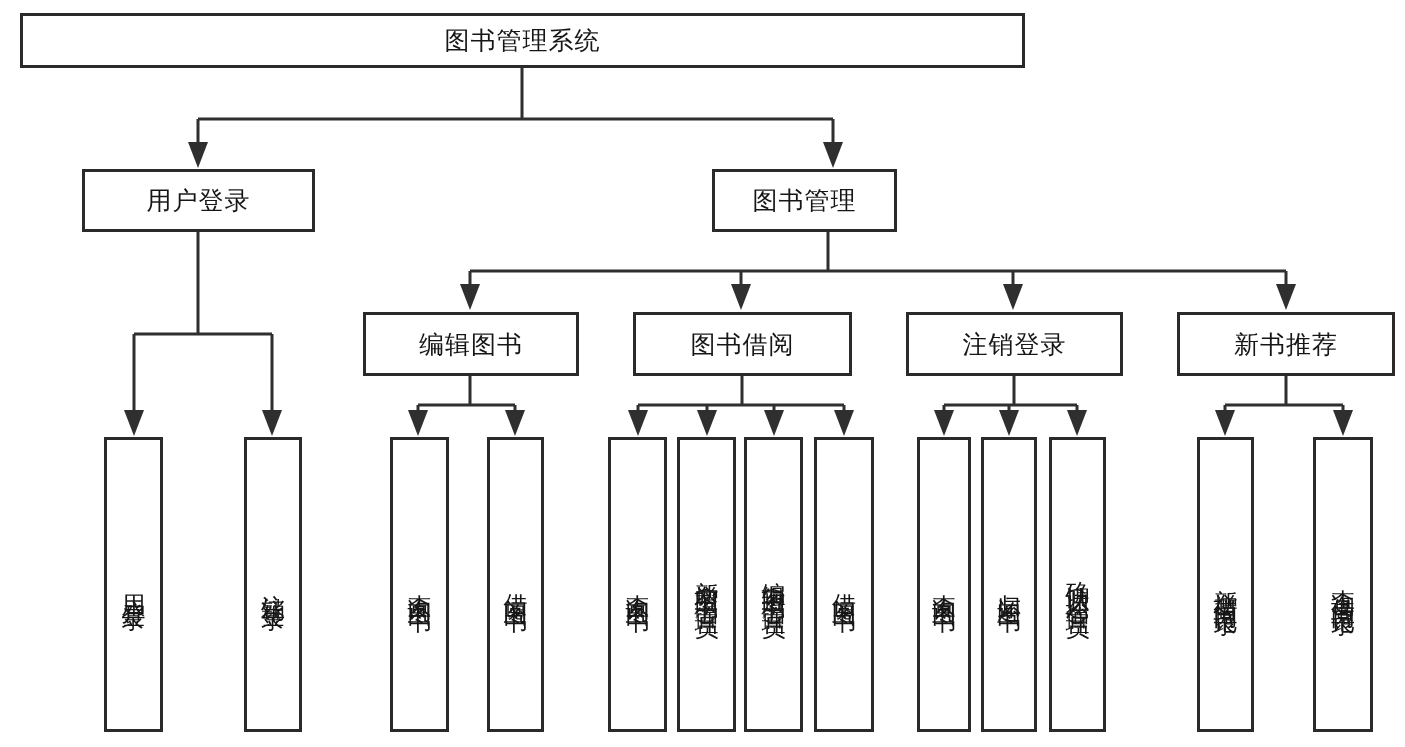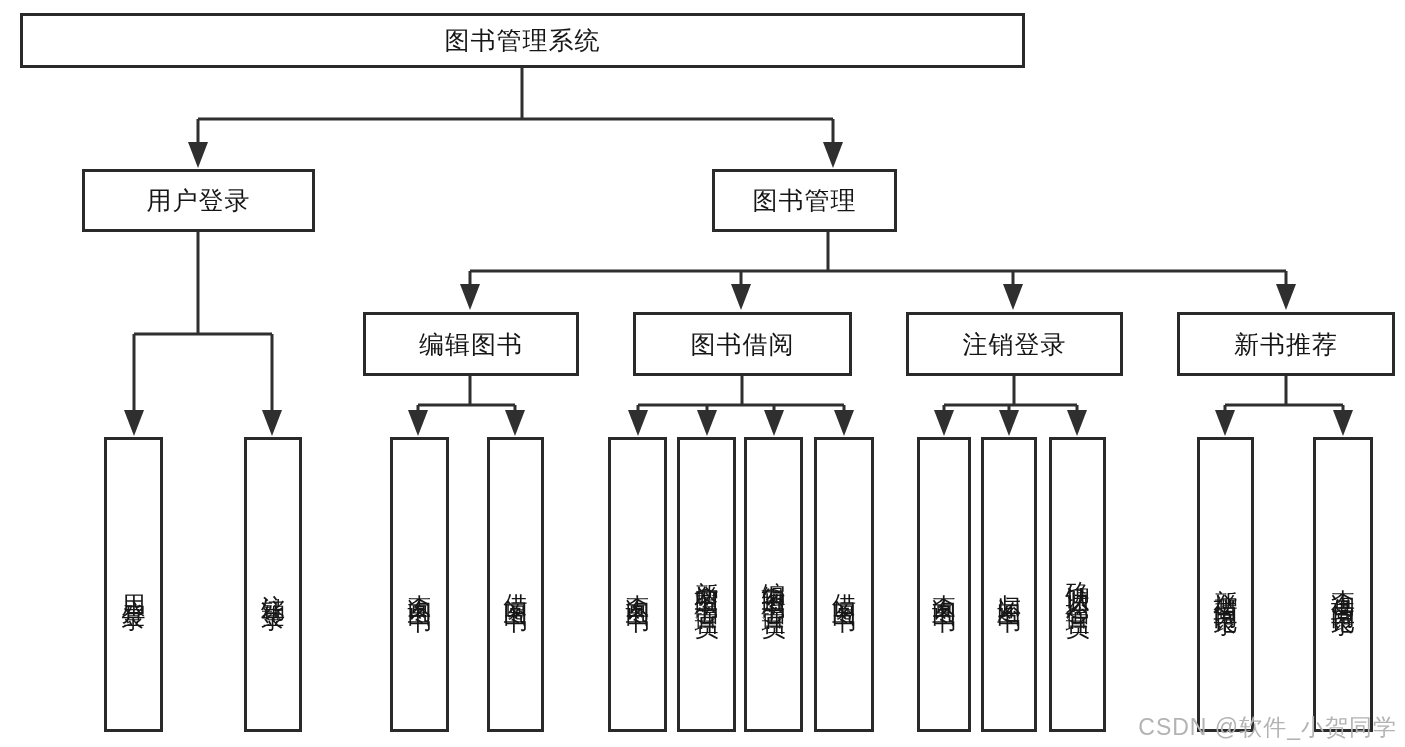--- a/index.html
+++ b/index.html
@@ -136,15 +136,14 @@
   <div class="node node-v" style="left:744px; top:437px; width:59px; height:295px;">编辑图书（管理员）</div>
   <div class="node node-v" style="left:814px; top:437px; width:60px; height:295px;">借阅图书</div>
 
   <div class="node node-v" style="left:917px; top:437px; width:54px; height:295px;">查询图书</div>
   <div class="node node-v" style="left:981px; top:437px; width:56px; height:295px;">归还图书</div>
   <div class="node node-v" style="left:1049px; top:437px; width:57px; height:295px;">确认归还（管理员）</div>
 
   <div class="node node-v" style="left:1197px; top:437px; width:57px; height:295px;">新增借阅记录</div>
   <div class="node node-v" style="left:1313px; top:437px; width:60px; height:295px;">查询借阅记录</div>
 
-  <div id="watermark">CSDN @软件_小贺同学</div>
 
 </div>
 
 </body></html>

